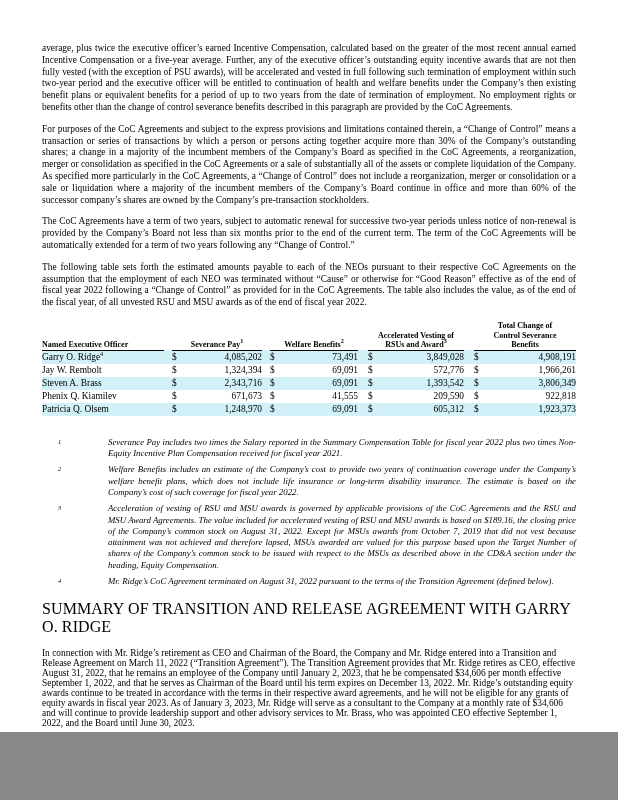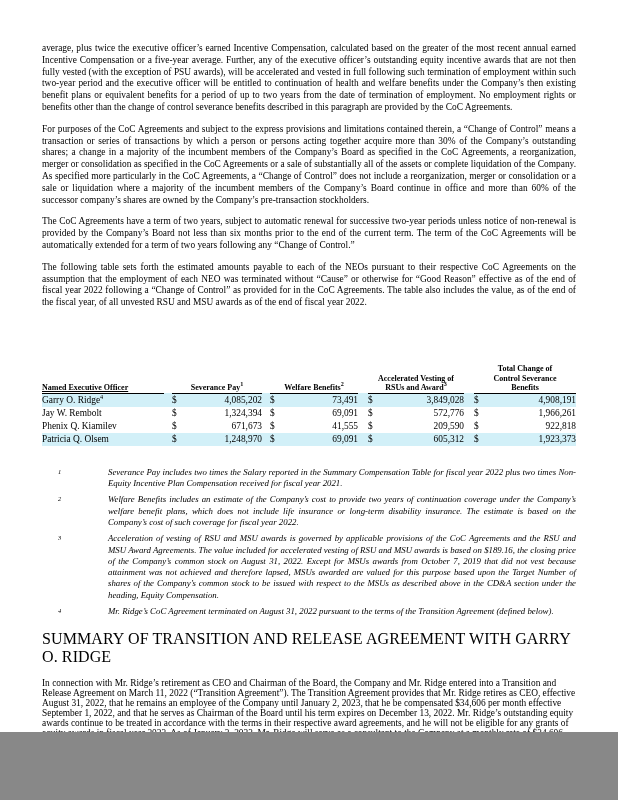--- a/index.html
+++ b/index.html
@@ -11,26 +11,26 @@
   .para{
     font-size:9.4px;line-height:11.8px;text-align:justify;
     margin:0 0 10px 0;
   }
   .para.last-gap{margin-bottom:12px;}
 
   
   table.comp{border-collapse:collapse;table-layout:fixed;width:534px;margin-top:10px;}
   table.comp td, table.comp th{padding:0;font-size:9.4px;line-height:13px;vertical-align:bottom;white-space:nowrap;overflow:visible;}
   table.comp th{font-weight:bold;font-size:8px;line-height:9.6px;white-space:normal;}
-  th.h-name{text-align:left;border-bottom:1.4px solid #000;text-decoration:underline;}
+  th.h-name{text-align:left;border-bottom:1.4px solid #000;}
   th.h-money{text-align:center;border-bottom:1.4px solid #000;}
   th.h-gap{border-bottom:none;}
   .hdr-inner{display:inline-block;}
   .w-accel{max-width:86px;}
-  .w-total{max-width:70px;margin-top:43px;}
+  .w-total{max-width:70px;}
   td.c-name{text-align:left;}
   td.c-cur{text-align:left;padding-left:1px;}
   td.c-val{text-align:right;padding-right:1px;}
   tr.shaded td{background:#d2f0f8;}
   sup.fn{font-size:6.2px;line-height:0;vertical-align:super;}
 
   
   .footnotes{margin-top:21px;}
   .footnote{
     display:flex;align-items:flex-start;
@@ -115,20 +115,35 @@
         <td></td>
         <td class="c-cur">$</td>
         <td class="c-val">69,091</td>
         <td></td>
         <td class="c-cur">$</td>
         <td class="c-val">572,776</td>
         <td></td>
         <td class="c-cur">$</td>
         <td class="c-val">1,966,261</td>
       </tr>
+      <tr class="shaded">
+        <td class="c-name"><span>Steven A. Brass</span><sup class="fn"></sup></td>
+        <td></td>
+        <td class="c-cur">$</td>
+        <td class="c-val">2,343,716</td>
+        <td></td>
+        <td class="c-cur">$</td>
+        <td class="c-val">69,091</td>
+        <td></td>
+        <td class="c-cur">$</td>
+        <td class="c-val">1,393,542</td>
+        <td></td>
+        <td class="c-cur">$</td>
+        <td class="c-val">3,806,349</td>
+      </tr>
       <tr>
         <td class="c-name"><span>Phenix Q. Kiamilev</span><sup class="fn"></sup></td>
         <td></td>
         <td class="c-cur">$</td>
         <td class="c-val">671,673</td>
         <td></td>
         <td class="c-cur">$</td>
         <td class="c-val">41,555</td>
         <td></td>
         <td class="c-cur">$</td>

